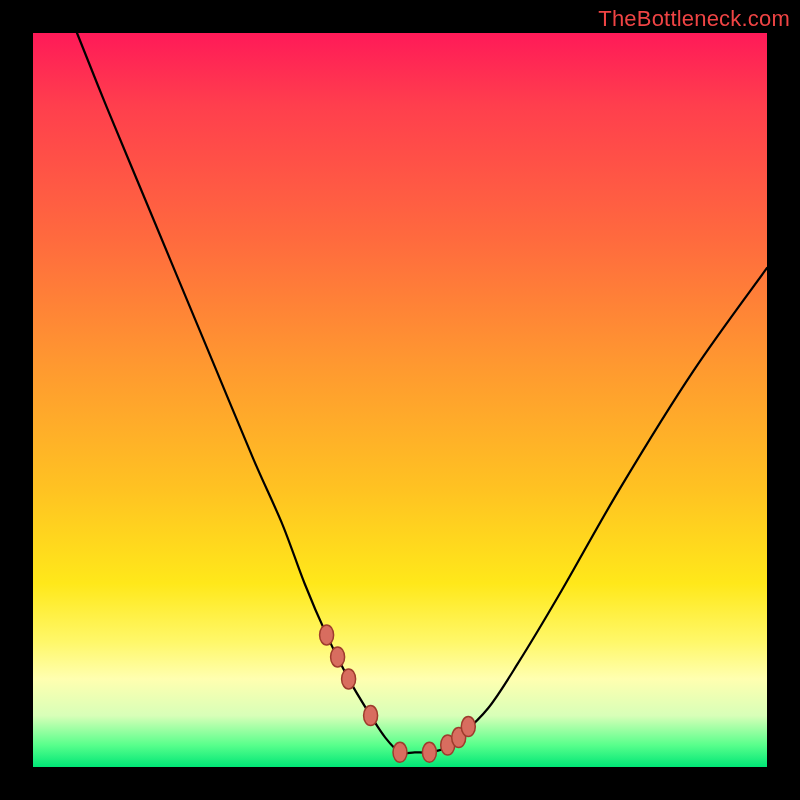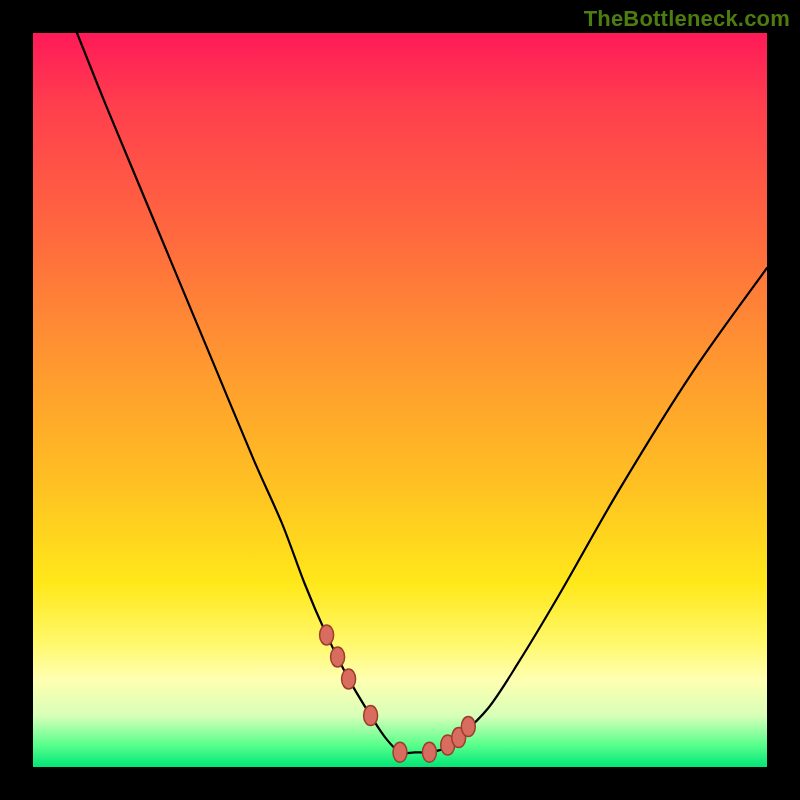--- a/index.html
+++ b/index.html
@@ -56,23 +56,23 @@
   }
   .markers {
     fill: #d86d5f;
     stroke: #9e3c2d;
     stroke-width: 1.5;
   }
   .watermark {
     position: absolute;
     top: 6px;
     right: 10px;
-    color: #4d7c0f;
+    color: #ef4444;
     font-size: 22px;
-    font-weight: 700;
+    font-weight: 400;
     letter-spacing: 0.2px;
     user-select: none;
   }
 </style>
 </head>
 <body>
 
 <div class="frame">
 
   <div class="plot-area">

